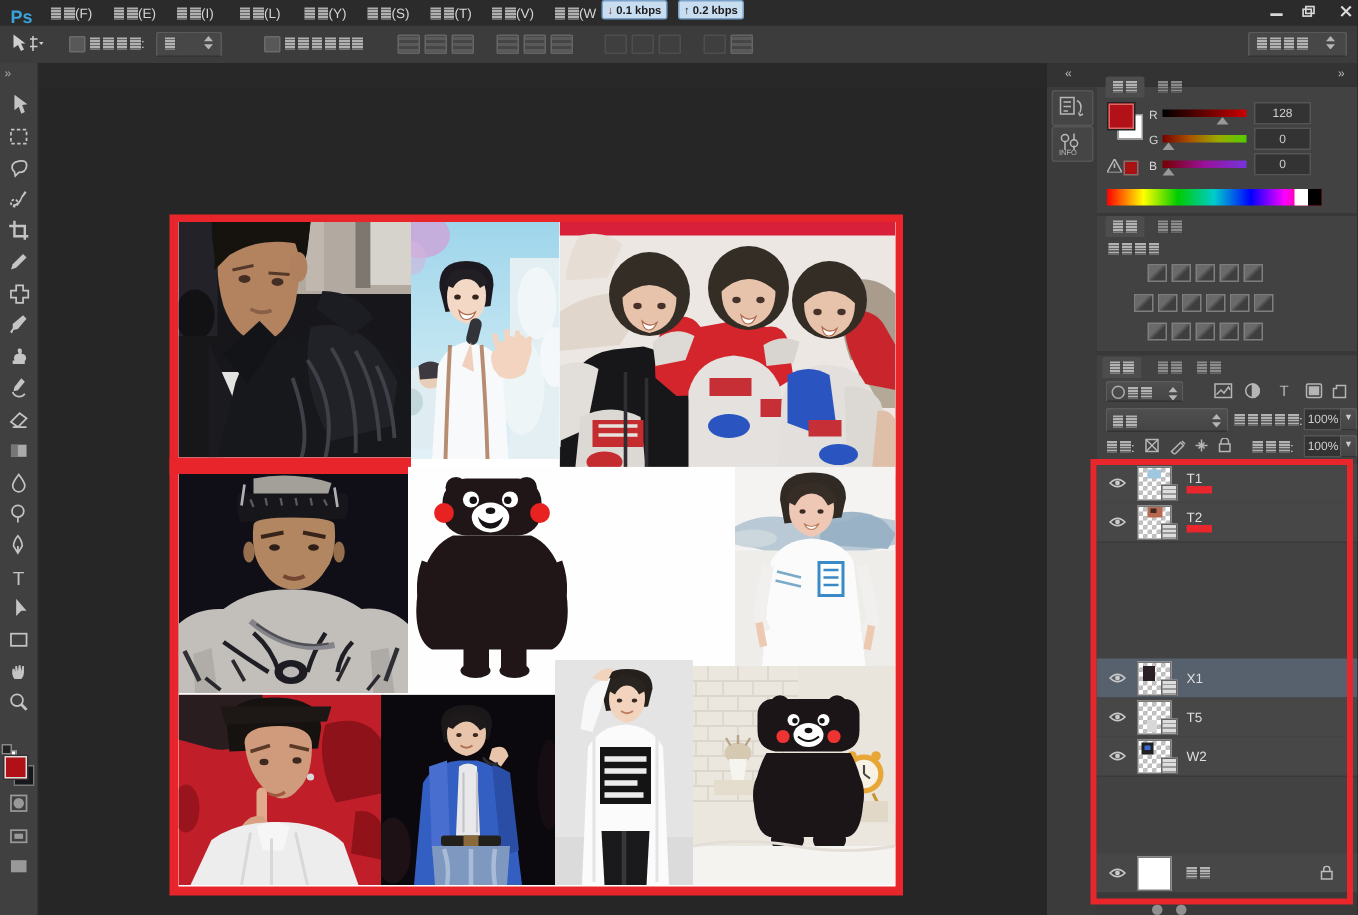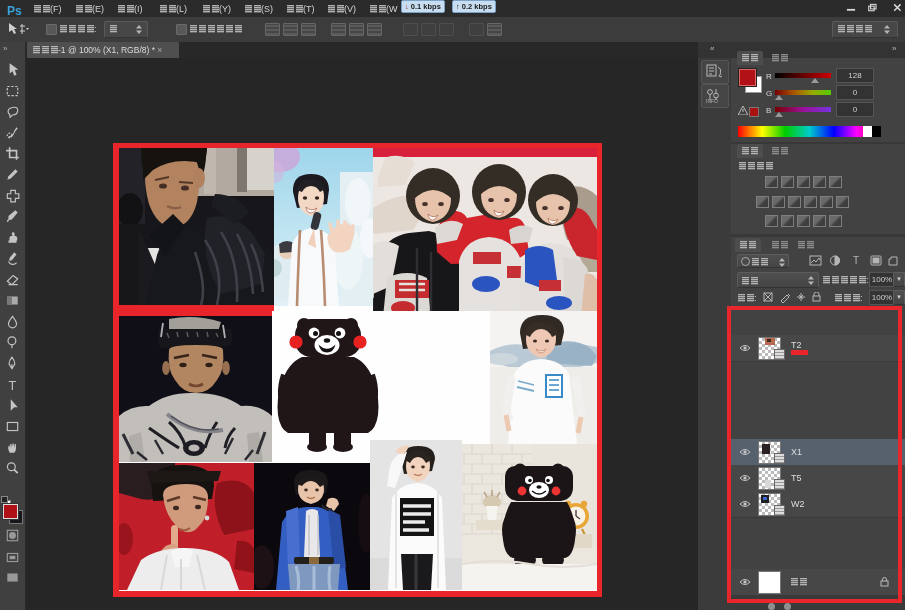--- a/index.html
+++ b/index.html
@@ -102,21 +102,20 @@
   <span class="oicon" style="left:487px;top:6px"></span>
     <span class="obox" style="left:832px;top:4px;width:64px;height:15px"></span>
     <span class="abs txt" style="left:838px;top:7px"><span class="zh" style="width:34px"></span></span>
     <span class="abs" style="left:884px;top:3px"><svg width="6" height="9" viewBox="0 0 6 9" style="vertical-align:middle">
         <path d="M0 3.5 L3 0 L6 3.5 Z M0 5.5 L3 9 L6 5.5 Z" fill="#b5b5b5"></path>
       </svg></span>
 </div>
 
 <div class="abs" id="tabbar">
   <span class="abs" style="left:4px;top:2px;color:#aaa;font-size:8px">»</span>
-  <div id="doctab"><span class="zh" style="width:25px"></span>-1 @ 100% (X1, RGB/8) * <span style="color:#aaa">×</span></div>
 </div>
 
 <div class="abs" id="toolbar">
     <svg class="tool" style="top:20px" viewBox="0 0 13 13" width="15" height="13">
       <path d="M4 1 l0 9 2.5-2 1.5 4 2-1 -1.5-4 3-0.5 z" fill="#c4c4c4"></path>
     </svg>
     <svg class="tool" style="top:41px" viewBox="0 0 13 13" width="15" height="13">
       <rect x="2" y="3" width="9" height="8" fill="none" stroke="#c4c4c4" stroke-dasharray="2 1.4"></rect>
     </svg>
     <svg class="tool" style="top:62px" viewBox="0 0 13 13" width="15" height="13">
@@ -587,20 +586,32 @@
         <path d="M51 4 v-1.5 a2 2 0 0 1 5 0 V4"></path>
     </g>
     </svg>
   <div class="abs txt" style="left:104px;top:235px"><span class="zh" style="width:25px"></span>:</div>
   <div class="valbox" style="left:138px;top:232px;width:24px;height:13px;line-height:13px">100%</div>
   <div class="ddl" style="left:162px;top:232px;width:10px;height:13px">
       <span style="position:absolute;left:2px;top:3px;color:#ccc;font-size:6px">▼</span>
     </div>
 
   <div id="layerlist" class="abs" style="left:0;top:251px;width:174px;height:286px">
+      <div class="lrow" style="top:0px">
+        <svg class="eye" viewBox="0 0 12 8">
+          <path d="M1 4 Q6 -1 11 4 Q6 9 1 4 Z" fill="none" stroke="#c9c9c9"></path>
+          <circle cx="6" cy="4" r="1.6" fill="#c9c9c9"></circle>
+        </svg>
+        <span class="thumb">
+          <span style="position:absolute;left:6px;top:1px;width:9px;height:6px;background:#9fc8e0"></span>
+        </span>
+        <span class="badge"></span>
+        <span class="lname" style="top:5px">T1</span>
+        <span class="redbar"></span>
+      </div>
       <div class="lrow" style="top:26px">
         <svg class="eye" viewBox="0 0 12 8">
           <path d="M1 4 Q6 -1 11 4 Q6 9 1 4 Z" fill="none" stroke="#c9c9c9"></path>
           <circle cx="6" cy="4" r="1.6" fill="#c9c9c9"></circle>
         </svg>
         <span class="thumb">
           <span style="position:absolute;left:6px;top:0px;width:10px;height:7px;background:#b86a50"></span>
           <span style="position:absolute;left:8px;top:1px;width:4px;height:3px;background:#402820"></span>
         </span>
         <span class="badge"></span>

